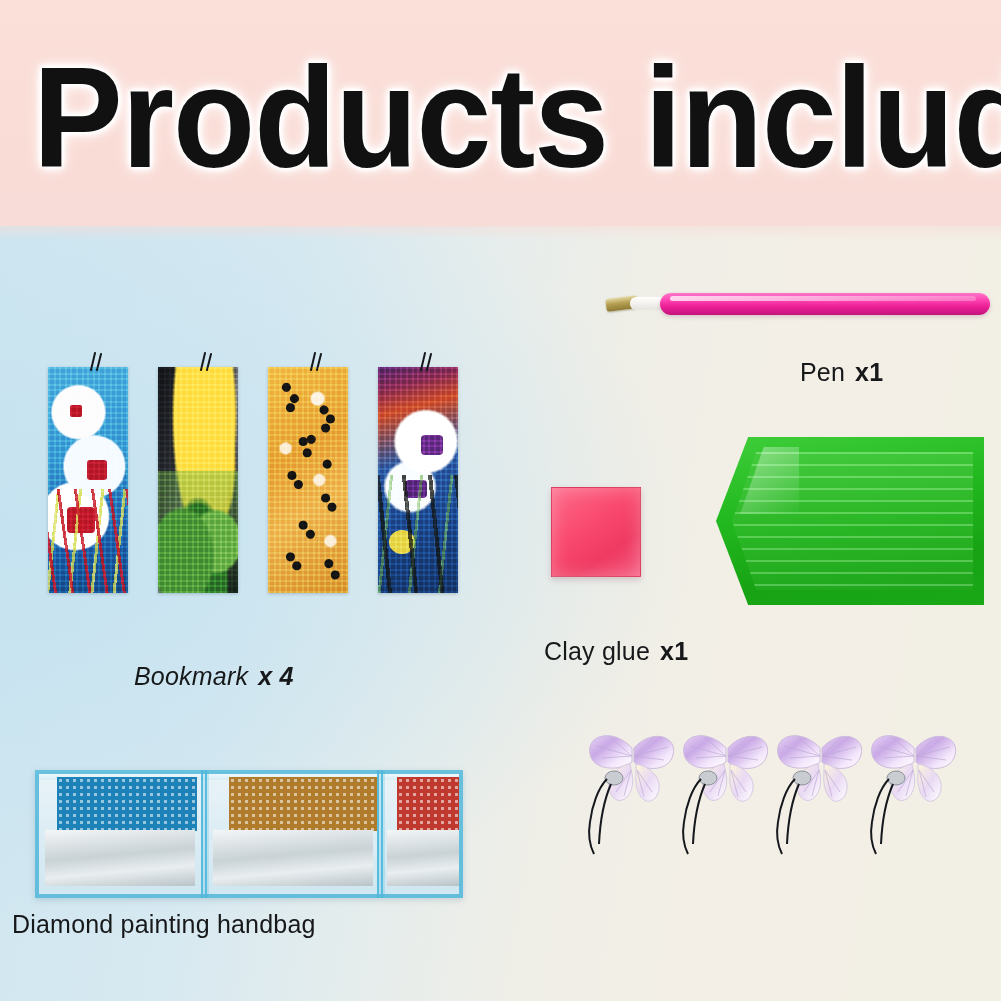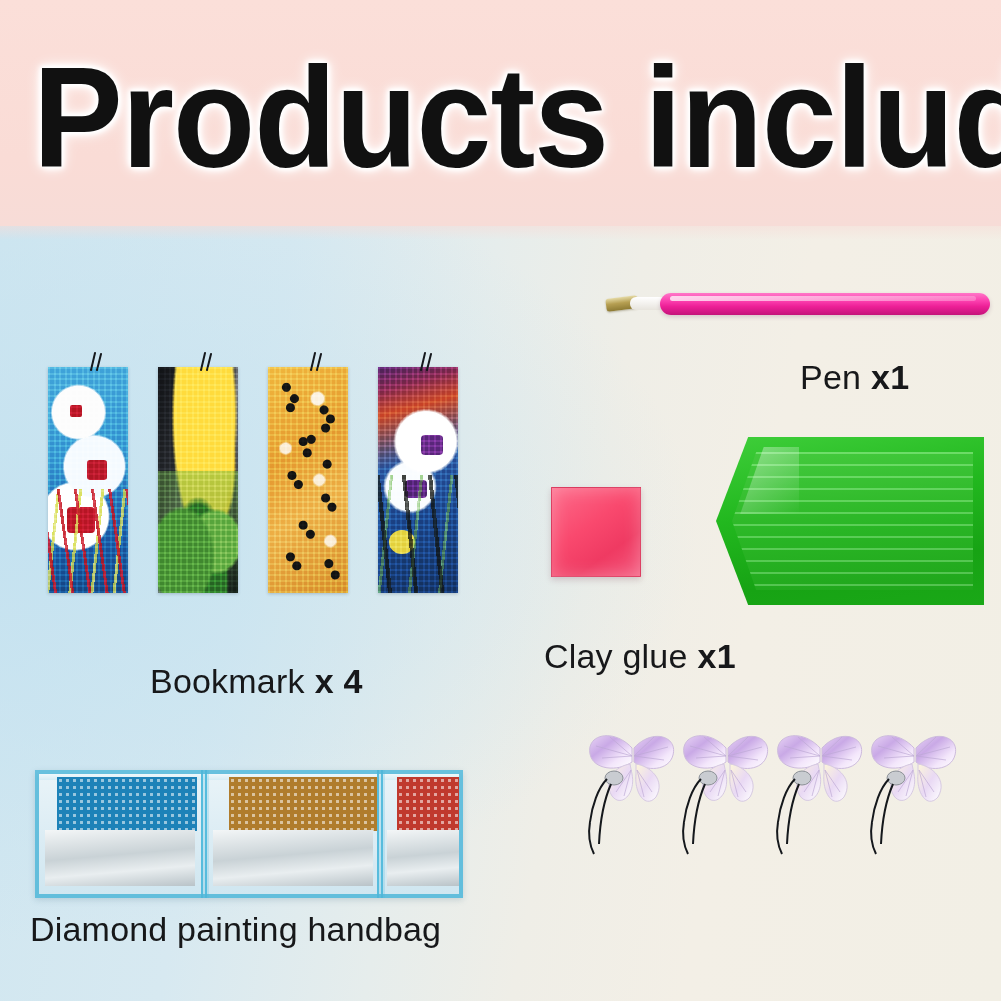--- a/index.html
+++ b/index.html
@@ -39,21 +39,21 @@
       linear-gradient(100deg,#cfe6f0 0%,#d7e9f1 26%,#e6edec 44%,#efeee7 57%,#f3efe6 72%,#f2efe5 100%);
   }
   .stage:after{
     content:"";position:absolute;left:0;top:0;right:0;height:14px;
     background:linear-gradient(180deg,rgba(247,220,215,.55),rgba(247,220,215,0));
   }
 
   
   .label{
     position:absolute;color:#17181a;white-space:nowrap;
-    font-size:34px;font-weight:400;letter-spacing:.2px;
+    font-size:25px;font-weight:400;letter-spacing:.2px;
   }
   .label .qty{font-weight:600;margin-left:10px;}
   .label .qty b{font-weight:700;}
 
   
   .bookmarks{position:absolute;left:48px;top:357px;width:412px;height:240px;}
   .bm{position:absolute;top:10px;width:80px;height:226px;
       box-shadow:0 1px 3px rgba(40,60,80,.25);}
   .bm .hanger{
     position:absolute;left:50%;top:-16px;width:26px;height:20px;margin-left:-6px;
@@ -197,25 +197,25 @@
   .bag .zip{position:absolute;left:0;top:0;width:100%;height:10px;
     background:linear-gradient(180deg,#ffffff,#d7edf5);}
 
   
   .pendants{position:absolute;left:580px;top:722px;width:400px;height:185px;}
   .pd{position:absolute;top:0;width:100px;height:185px;}
   .pd:nth-child(1){left:0;} .pd:nth-child(2){left:94px;}
   .pd:nth-child(3){left:188px;} .pd:nth-child(4){left:282px;}
 
   
-  .lbl-bookmark{left:150px;top:662px;}
+  .lbl-bookmark{left:134px;top:662px;font-style:italic;}
   .lbl-pen{left:800px;top:358px;}
   .lbl-glue{left:544px;top:617px;margin-top:20px;}
   .lbl-tray{left:791px;top:617px;}
-  .lbl-bag{left:30px;top:910px;}
+  .lbl-bag{left:12px;top:910px;}
   .lbl-pendant{left:641px;top:915px;}
 </style>
 </head>
 <body>
 
 <div id="page">
 
   <div class="header">
     <div class="header-title">Products include</div>
   </div>

